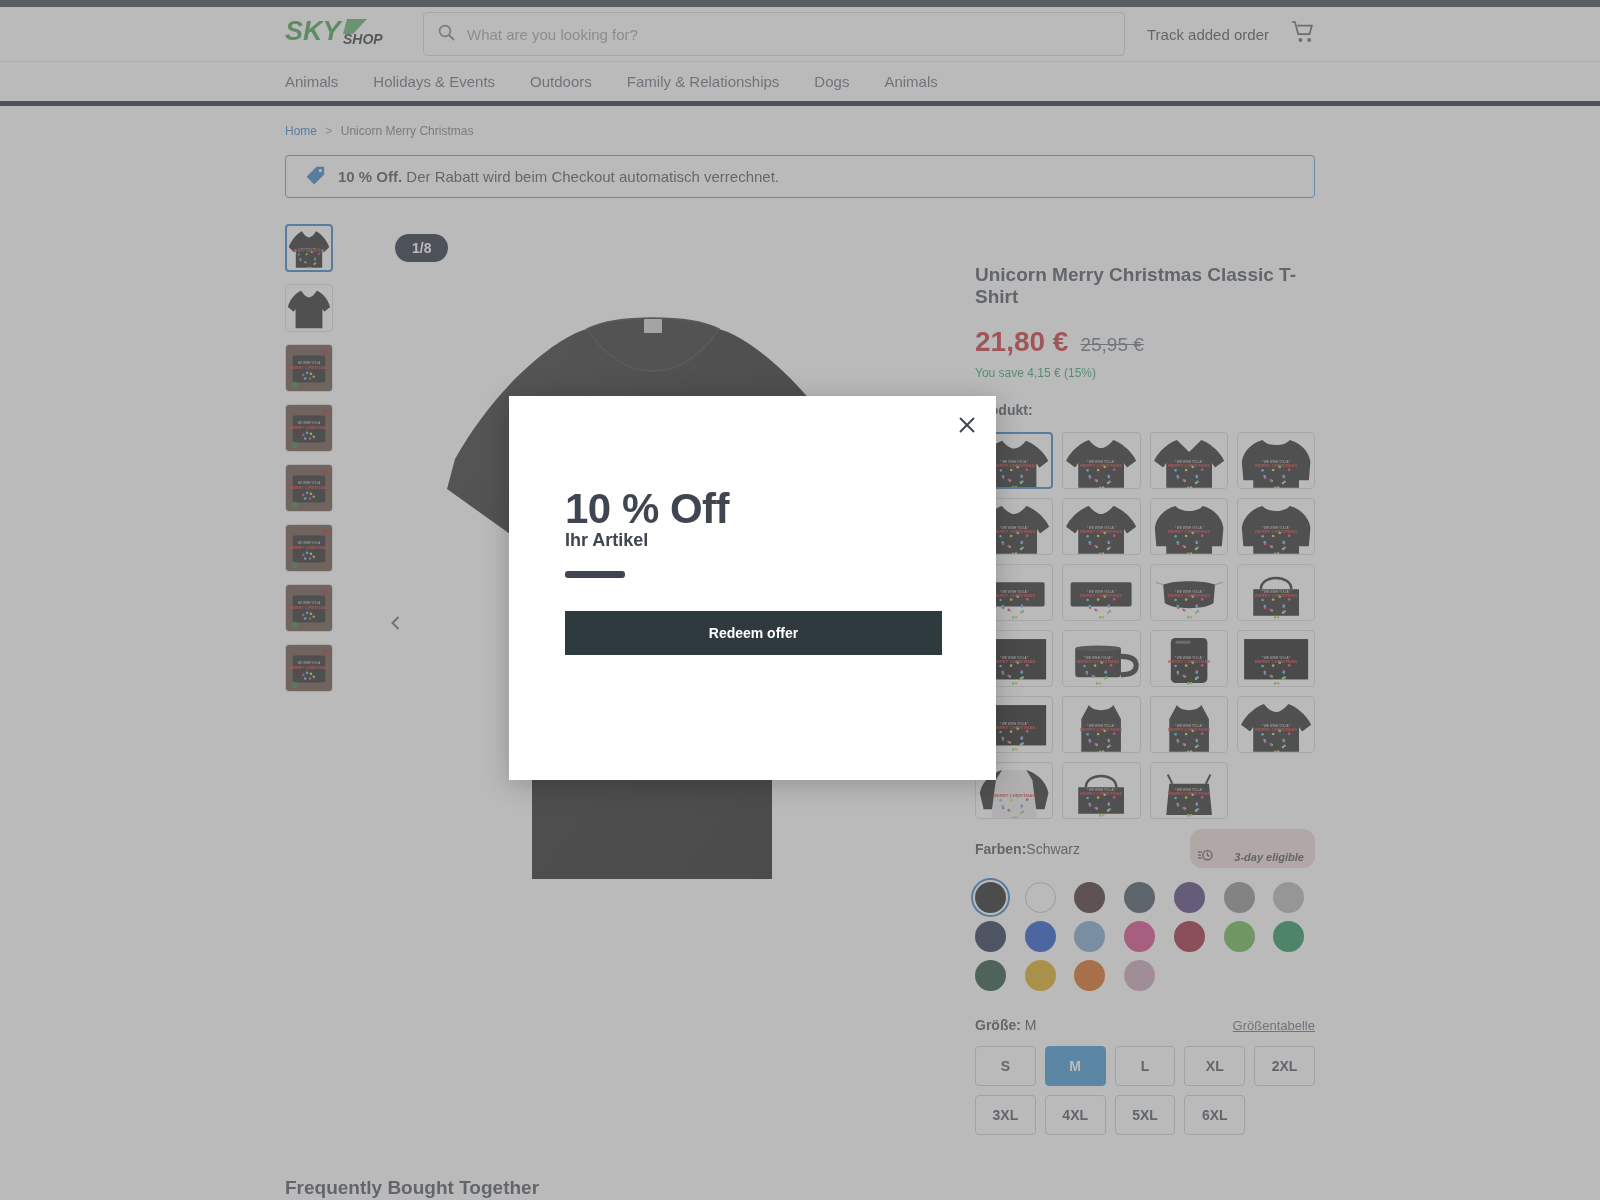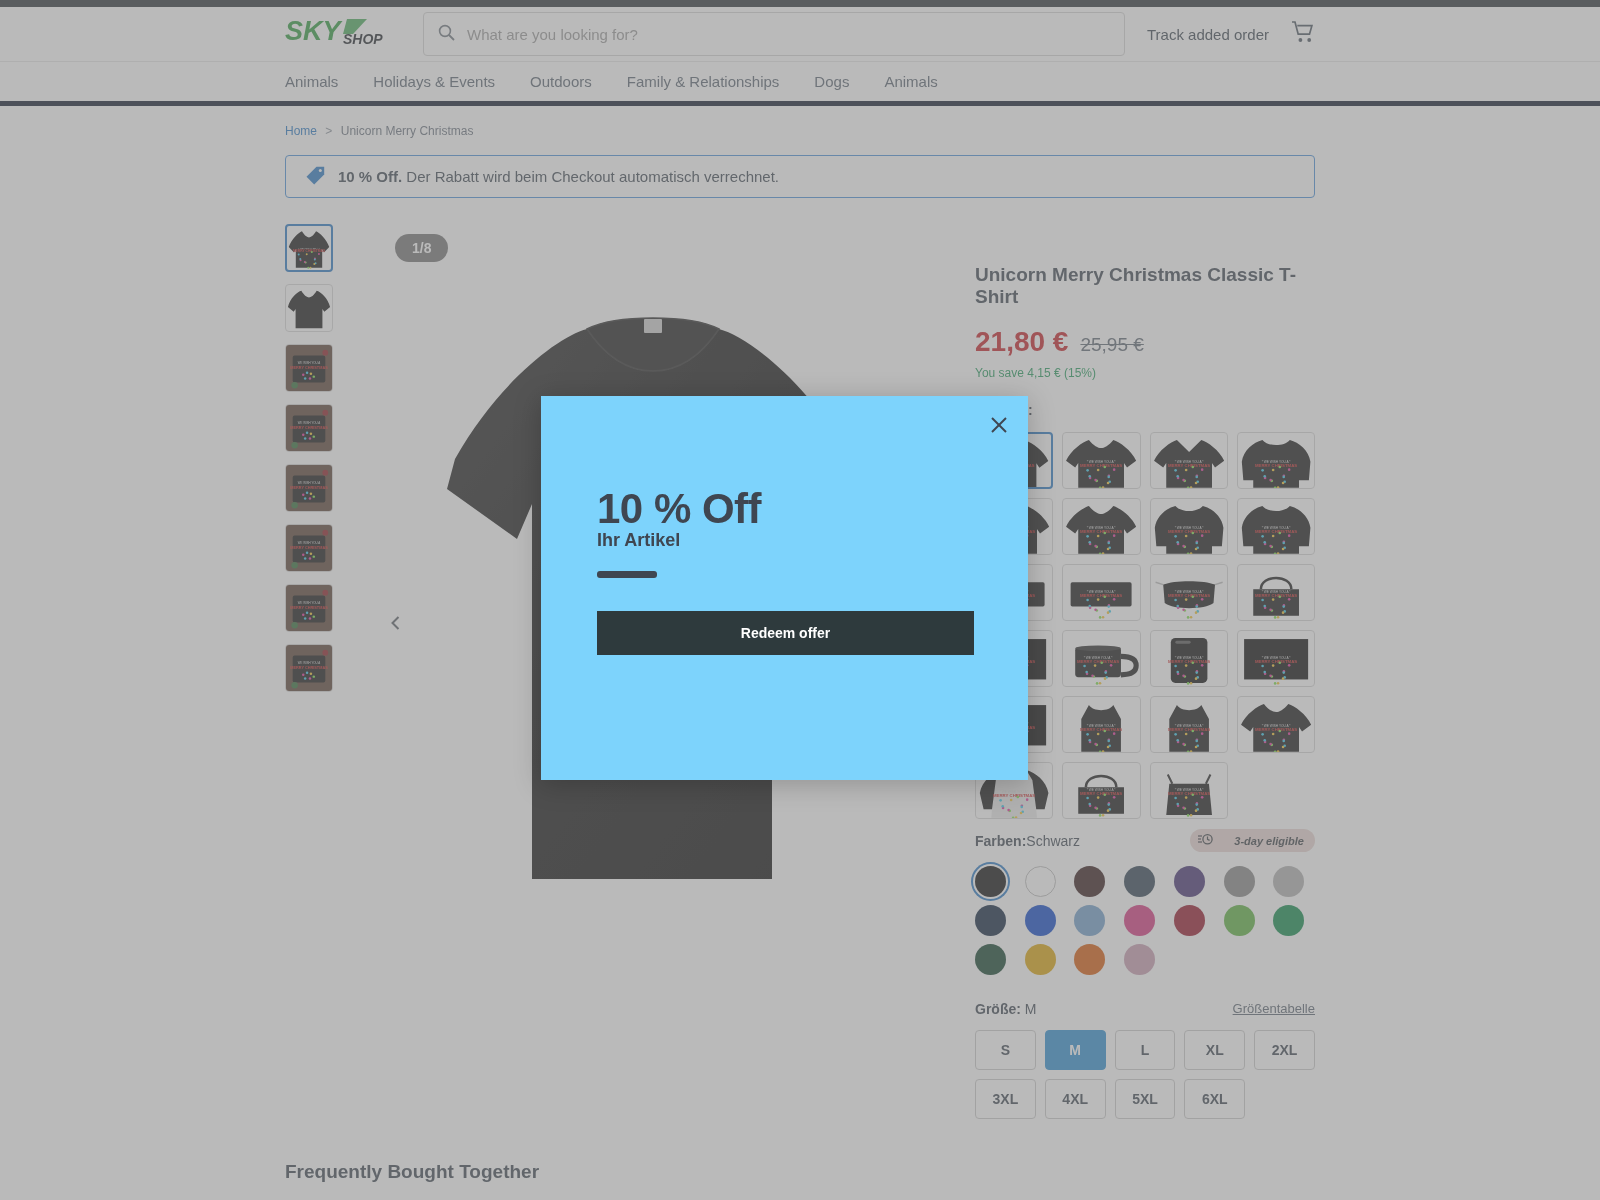--- a/index.html
+++ b/index.html
@@ -98,21 +98,21 @@
   }
   .thumb {
     width: 48px; height: 48px; border: 1px solid #d8d8d8;
     border-radius: 4px; background:#fff; overflow: hidden;
     position: relative;
   }
   .thumb.active { border: 2px solid #2878c4; }
   .stage { flex: 1 1 auto; position: relative; height: 720px; }
   .counter {
     position: absolute; left: 48px; top: 10px;
-    background: #737373; color: #fff;
+    background: #0f172a; color: #fff;
     font-size: 14px; font-weight: bold;
     padding: 6px 17px; border-radius: 16px;
     z-index: 4;
   }
   .arrow {
     position: absolute; left: 30px; top: 380px;
     width: 38px; height: 38px; border-radius: 50%;
     background: rgba(255,255,255,0.72);
     display: flex; align-items: center; justify-content: center;
     z-index: 4;
@@ -144,47 +144,47 @@
   .variant.active { border: 2px solid #2878c4; }
   .colorhead {
     display: flex; align-items: center; justify-content: space-between;
     margin-top: 10px;
   }
   .colorhead .ctxt { font-size: 14px; color: #3c4651; }
   .colorhead .ctxt b { font-weight: bold; }
   .badge3day {
     background: #e8d6d2; color: #3a3f45;
     font-size: 11px; font-style: italic; font-weight: bold;
-    border-radius: 12px; padding: 4px 11px 4px 8px;
+    border-radius: 12px; padding: 20px 11px 4px 8px;
     display: flex; align-items: center; gap: 21px;
     white-space: nowrap;
   }
   .swatches { display: grid; grid-template-columns: repeat(7, 1fr); gap: 8px; margin-top: 14px; }
   .sw { width: 31px; height: 31px; border-radius: 50%; }
   .sw.sel { box-shadow: 0 0 0 2px #fff, 0 0 0 4px #2878c4; }
   .sw.light { border: 1px solid #bdbdbd; }
-  .sizehead { display:flex; align-items:flex-start; justify-content: space-between; margin-top: 26px; }
+  .sizehead { display:flex; align-items:center; justify-content: space-between; margin-top: 26px; }
   .sizehead .stxt { font-size: 14px; color: #3c4651; }
   .sizehead .stxt b { font-weight: bold; }
   .sizechart { font-size: 13px; color: #5a6571; text-decoration: underline; }
   .sizes { display: grid; grid-template-columns: repeat(5, 1fr); gap: 9px; margin-top: 13px; }
   .size {
     height: 40px; border: 1px solid #cbcbcb; border-radius: 4px;
     background: #fff; display: flex; align-items: center; justify-content: center;
     font-size: 14px; color: #3c4651; font-weight: bold;
   }
   .size.sel { background: #2d8fd0; color: #fff; border-color: #2d8fd0; }
   
   .fbt { margin-top: 42px; width: 650px; }
   .fbt-title { font-size: 19px; font-weight: bold; color: #3c4651; margin-bottom: 18px; }
   
   .modal {
     position: absolute;
-    left: 541px; top: 396px; width: 487px; height: 384px;
-    background: #7dd3fc; z-index: 80;
+    left: 509px; top: 396px; width: 487px; height: 384px;
+    background: #ffffff; z-index: 80;
     box-shadow: 0 4px 26px rgba(0,0,0,0.22);
   }
   .modal-close {
     position: absolute; right: 14px; top: 14px;
     width: 30px; height: 30px;
     display: flex; align-items: center; justify-content: center;
   }
   .modal-body { padding: 92px 56px 0 56px; }
   .modal-h1 {
     font-size: 42px; font-weight: bold; color: #3f4651;

